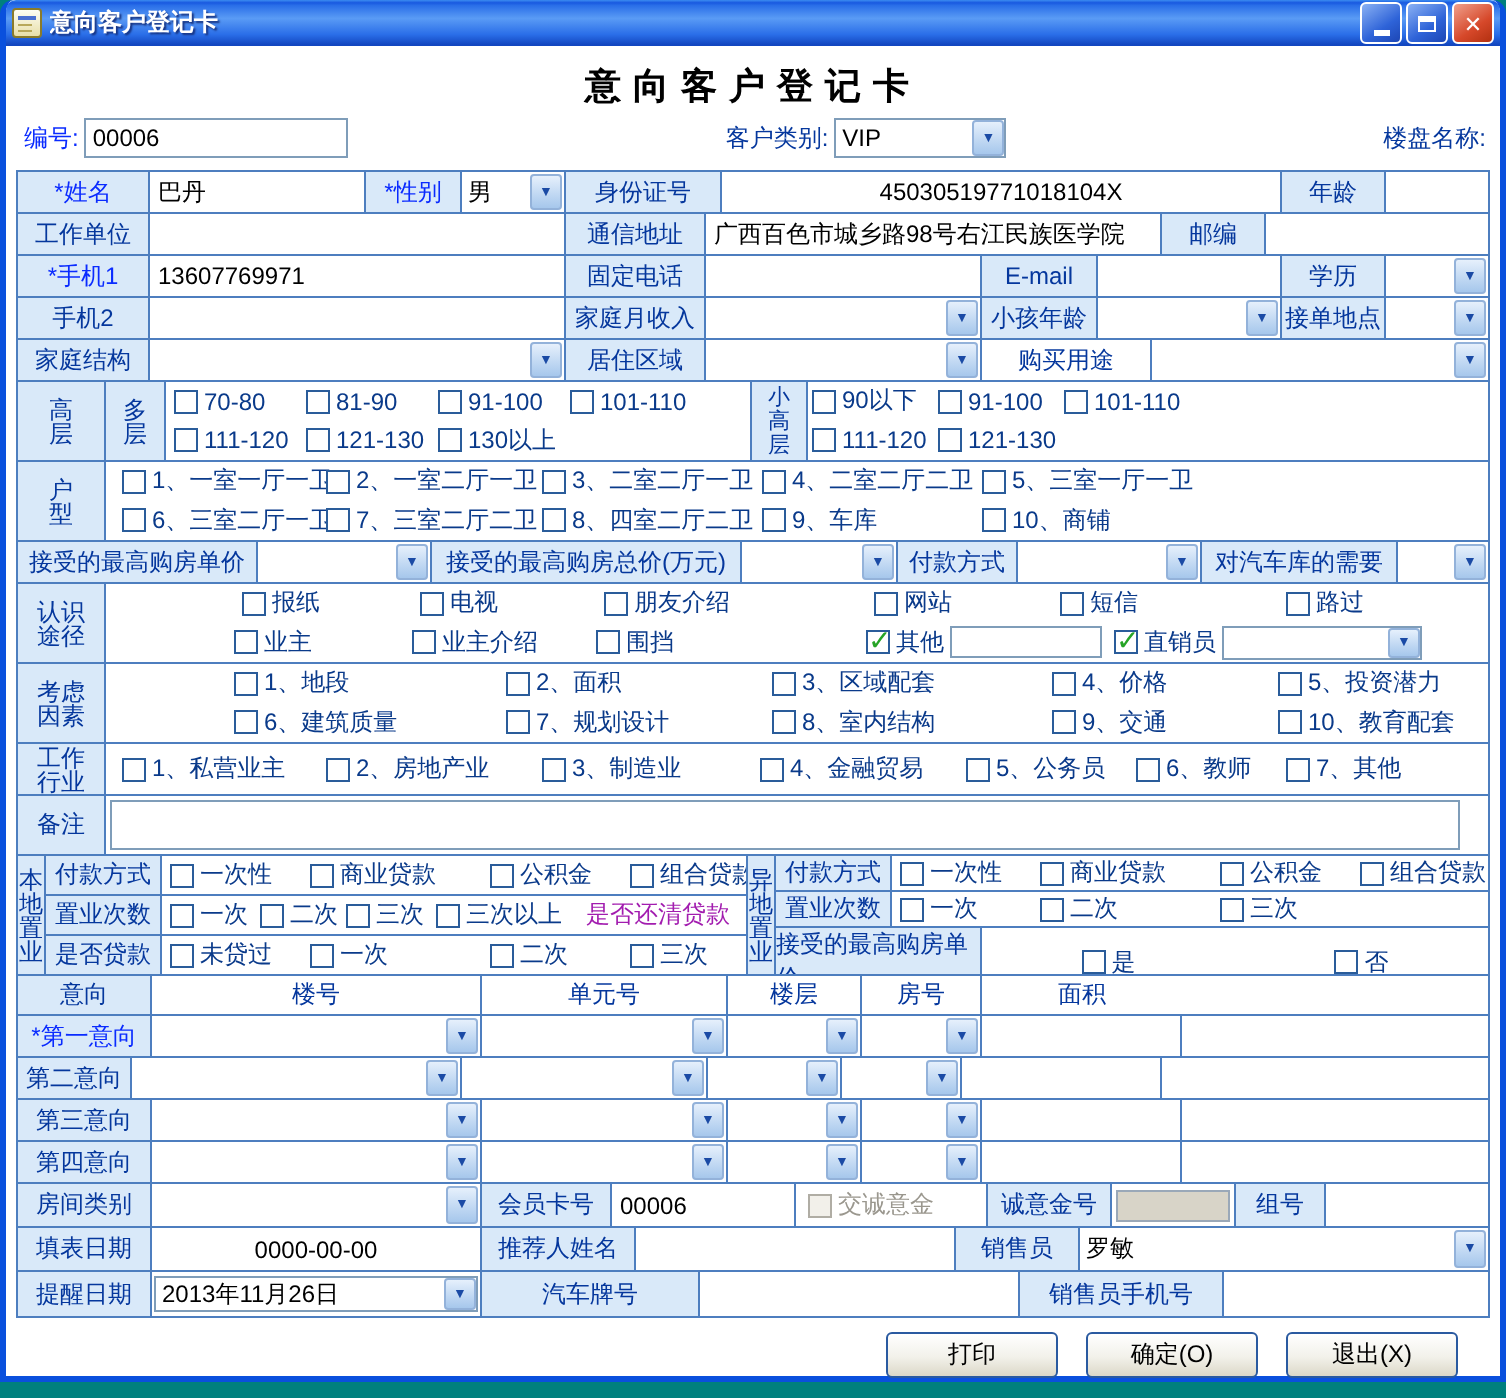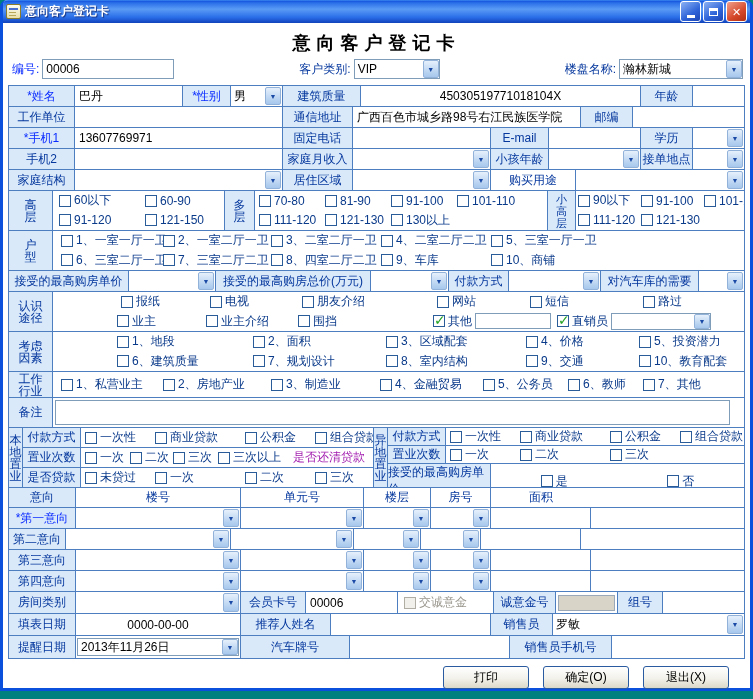--- a/index.html
+++ b/index.html
@@ -92,38 +92,34 @@
       </span>
       <span class="tg">
         <span class="tlbl">客户类别:</span>
         <span class="combo" style="width:86px">
             <span class="ddv">VIP</span>
             <span class="ddb"></span>
           </span>
       </span>
       <span class="tg">
         <span class="tlbl">楼盘名称:</span>
-        <span class="combo" style="width:124px">
-            <span class="ddv">瀚林新城</span>
-            <span class="ddb"></span>
-          </span>
       </span>
     </div>
 
     <div class="tbl">
 
       <div class="r">
         <div class="c lb req" style="width:66px">*姓名</div>
         <div class="c vl" style="width:108px">巴丹</div>
         <div class="c lb req" style="width:48px">*性别</div>
         <div class="c dc" style="width:52px">
             <span class="ddv">男</span>
             <span class="ddb"></span>
           </div>
-        <div class="c lb" style="width:78px">建筑质量</div>
+        <div class="c lb" style="width:78px">身份证号</div>
         <div class="c vl ct" style="width:280px">45030519771018104X</div>
         <div class="c lb" style="width:52px">年龄</div>
         <div class="c vl fx"></div>
       </div>
 
       <div class="r">
         <div class="c lb" style="width:66px">工作单位</div>
         <div class="c vl" style="width:208px"></div>
         <div class="c lb" style="width:70px">通信地址</div>
         <div class="c vl" style="width:228px">广西百色市城乡路98号右江民族医学院</div>
@@ -179,42 +175,20 @@
         <div class="c ct" style="width:85px;color:#05379d;background:#fff">购买用途</div>
         <div class="c dc fx">
             <span class="ddv"></span>
             <span class="ddb"></span>
           </div>
       </div>
 
       <div class="r h40">
         <div class="c lb v" style="width:44px">高
 层</div>
-        <div class="c stack" style="width:172px">
-          <div class="srow" style="padding-left:6px">
-            <label class="cb" style="width:86px">
-                <i class="cbx"></i>
-                <span>60以下</span>
-              </label>
-            <label class="cb">
-                <i class="cbx"></i>
-                <span>60-90</span>
-              </label>
-          </div>
-          <div class="srow" style="padding-left:6px">
-            <label class="cb" style="width:86px">
-                <i class="cbx"></i>
-                <span>91-120</span>
-              </label>
-            <label class="cb">
-                <i class="cbx"></i>
-                <span>121-150</span>
-              </label>
-          </div>
-        </div>
         <div class="c lb v" style="width:30px">多
 层</div>
         <div class="c stack" style="width:293px">
           <div class="srow" style="padding-left:4px">
             <label class="cb" style="width:66px">
                 <i class="cbx"></i>
                 <span>70-80</span>
               </label>
             <label class="cb" style="width:66px">
                 <i class="cbx"></i>
@@ -738,21 +712,21 @@
         <div class="c" style="width:62px;background:#fff">
             <span class="din"></span>
           </div>
         <div class="c lb" style="width:45px">组号</div>
         <div class="c vl fx"></div>
       </div>
 
       <div class="r h22">
         <div class="c lb" style="width:67px">填表日期</div>
         <div class="c vl ct" style="width:165px">0000-00-00</div>
-        <div class="c lb" style="width:90px">推荐人姓名</div>
+        <div class="c lb" style="width:77px">推荐人姓名</div>
         <div class="c vl" style="width:160px"></div>
         <div class="c lb" style="width:62px">销售员</div>
         <div class="c dc fx">
             <span class="ddv">罗敏</span>
             <span class="ddb"></span>
           </div>
       </div>
 
       <div class="r h22">
         <div class="c lb" style="width:67px">提醒日期</div>

